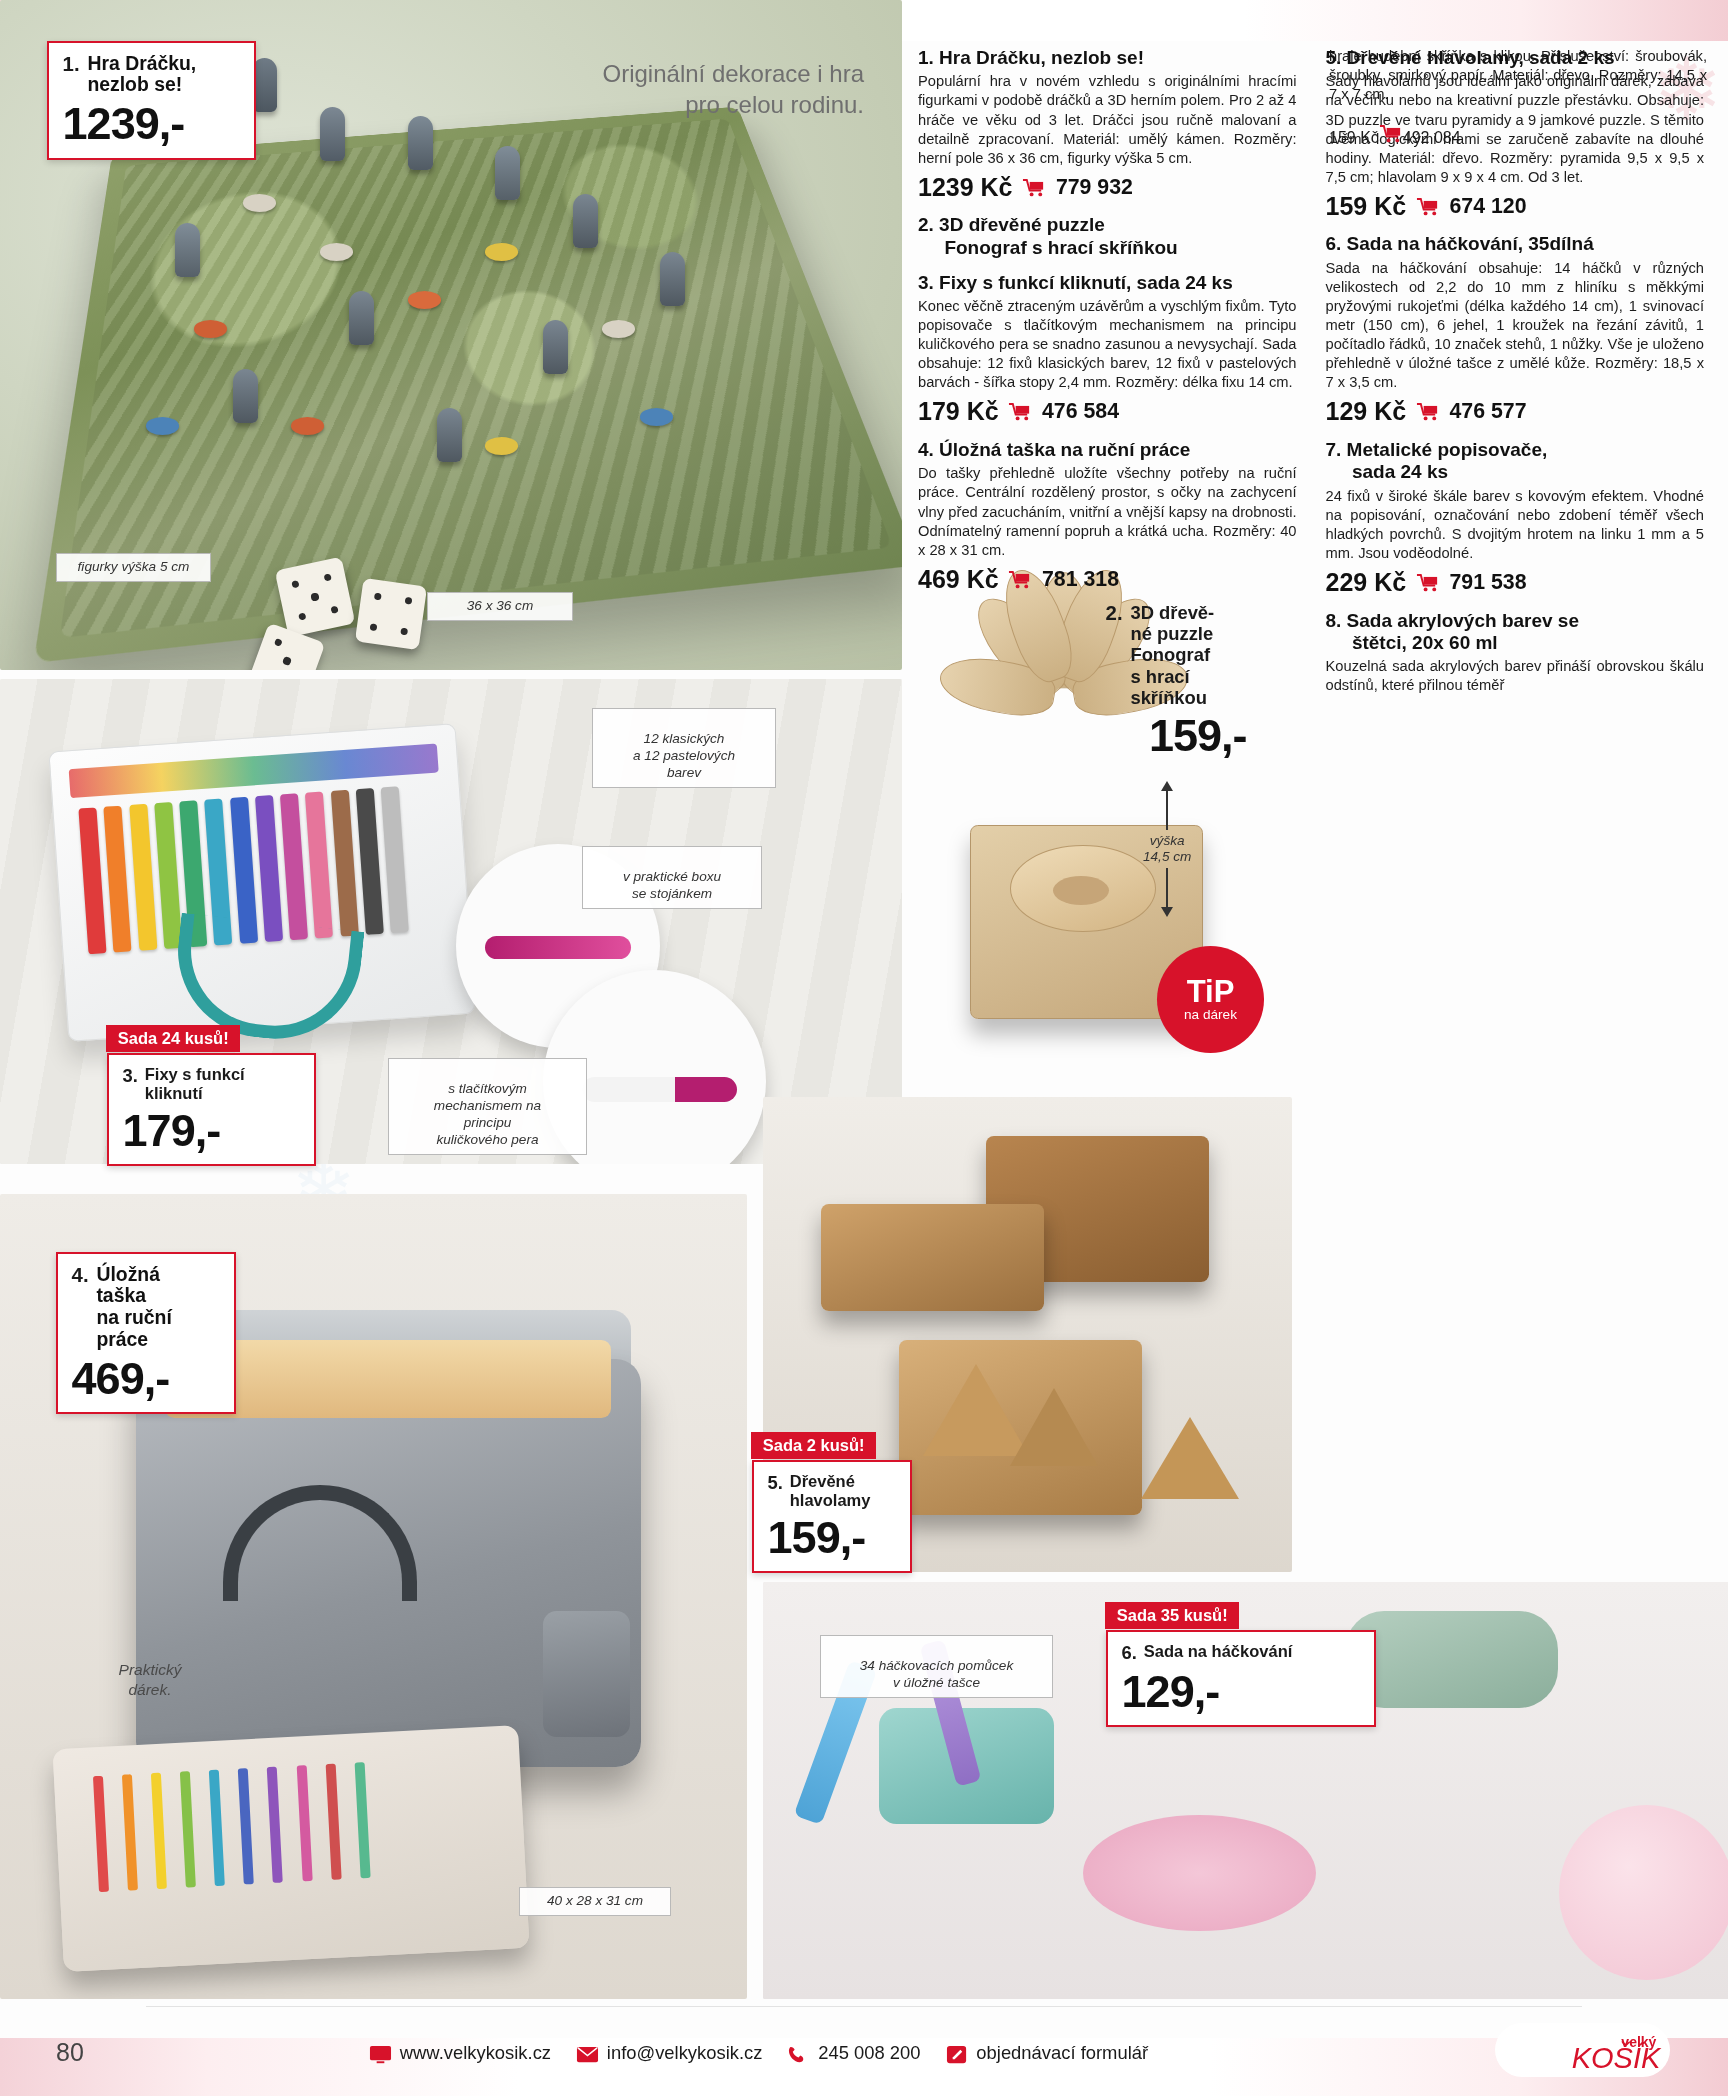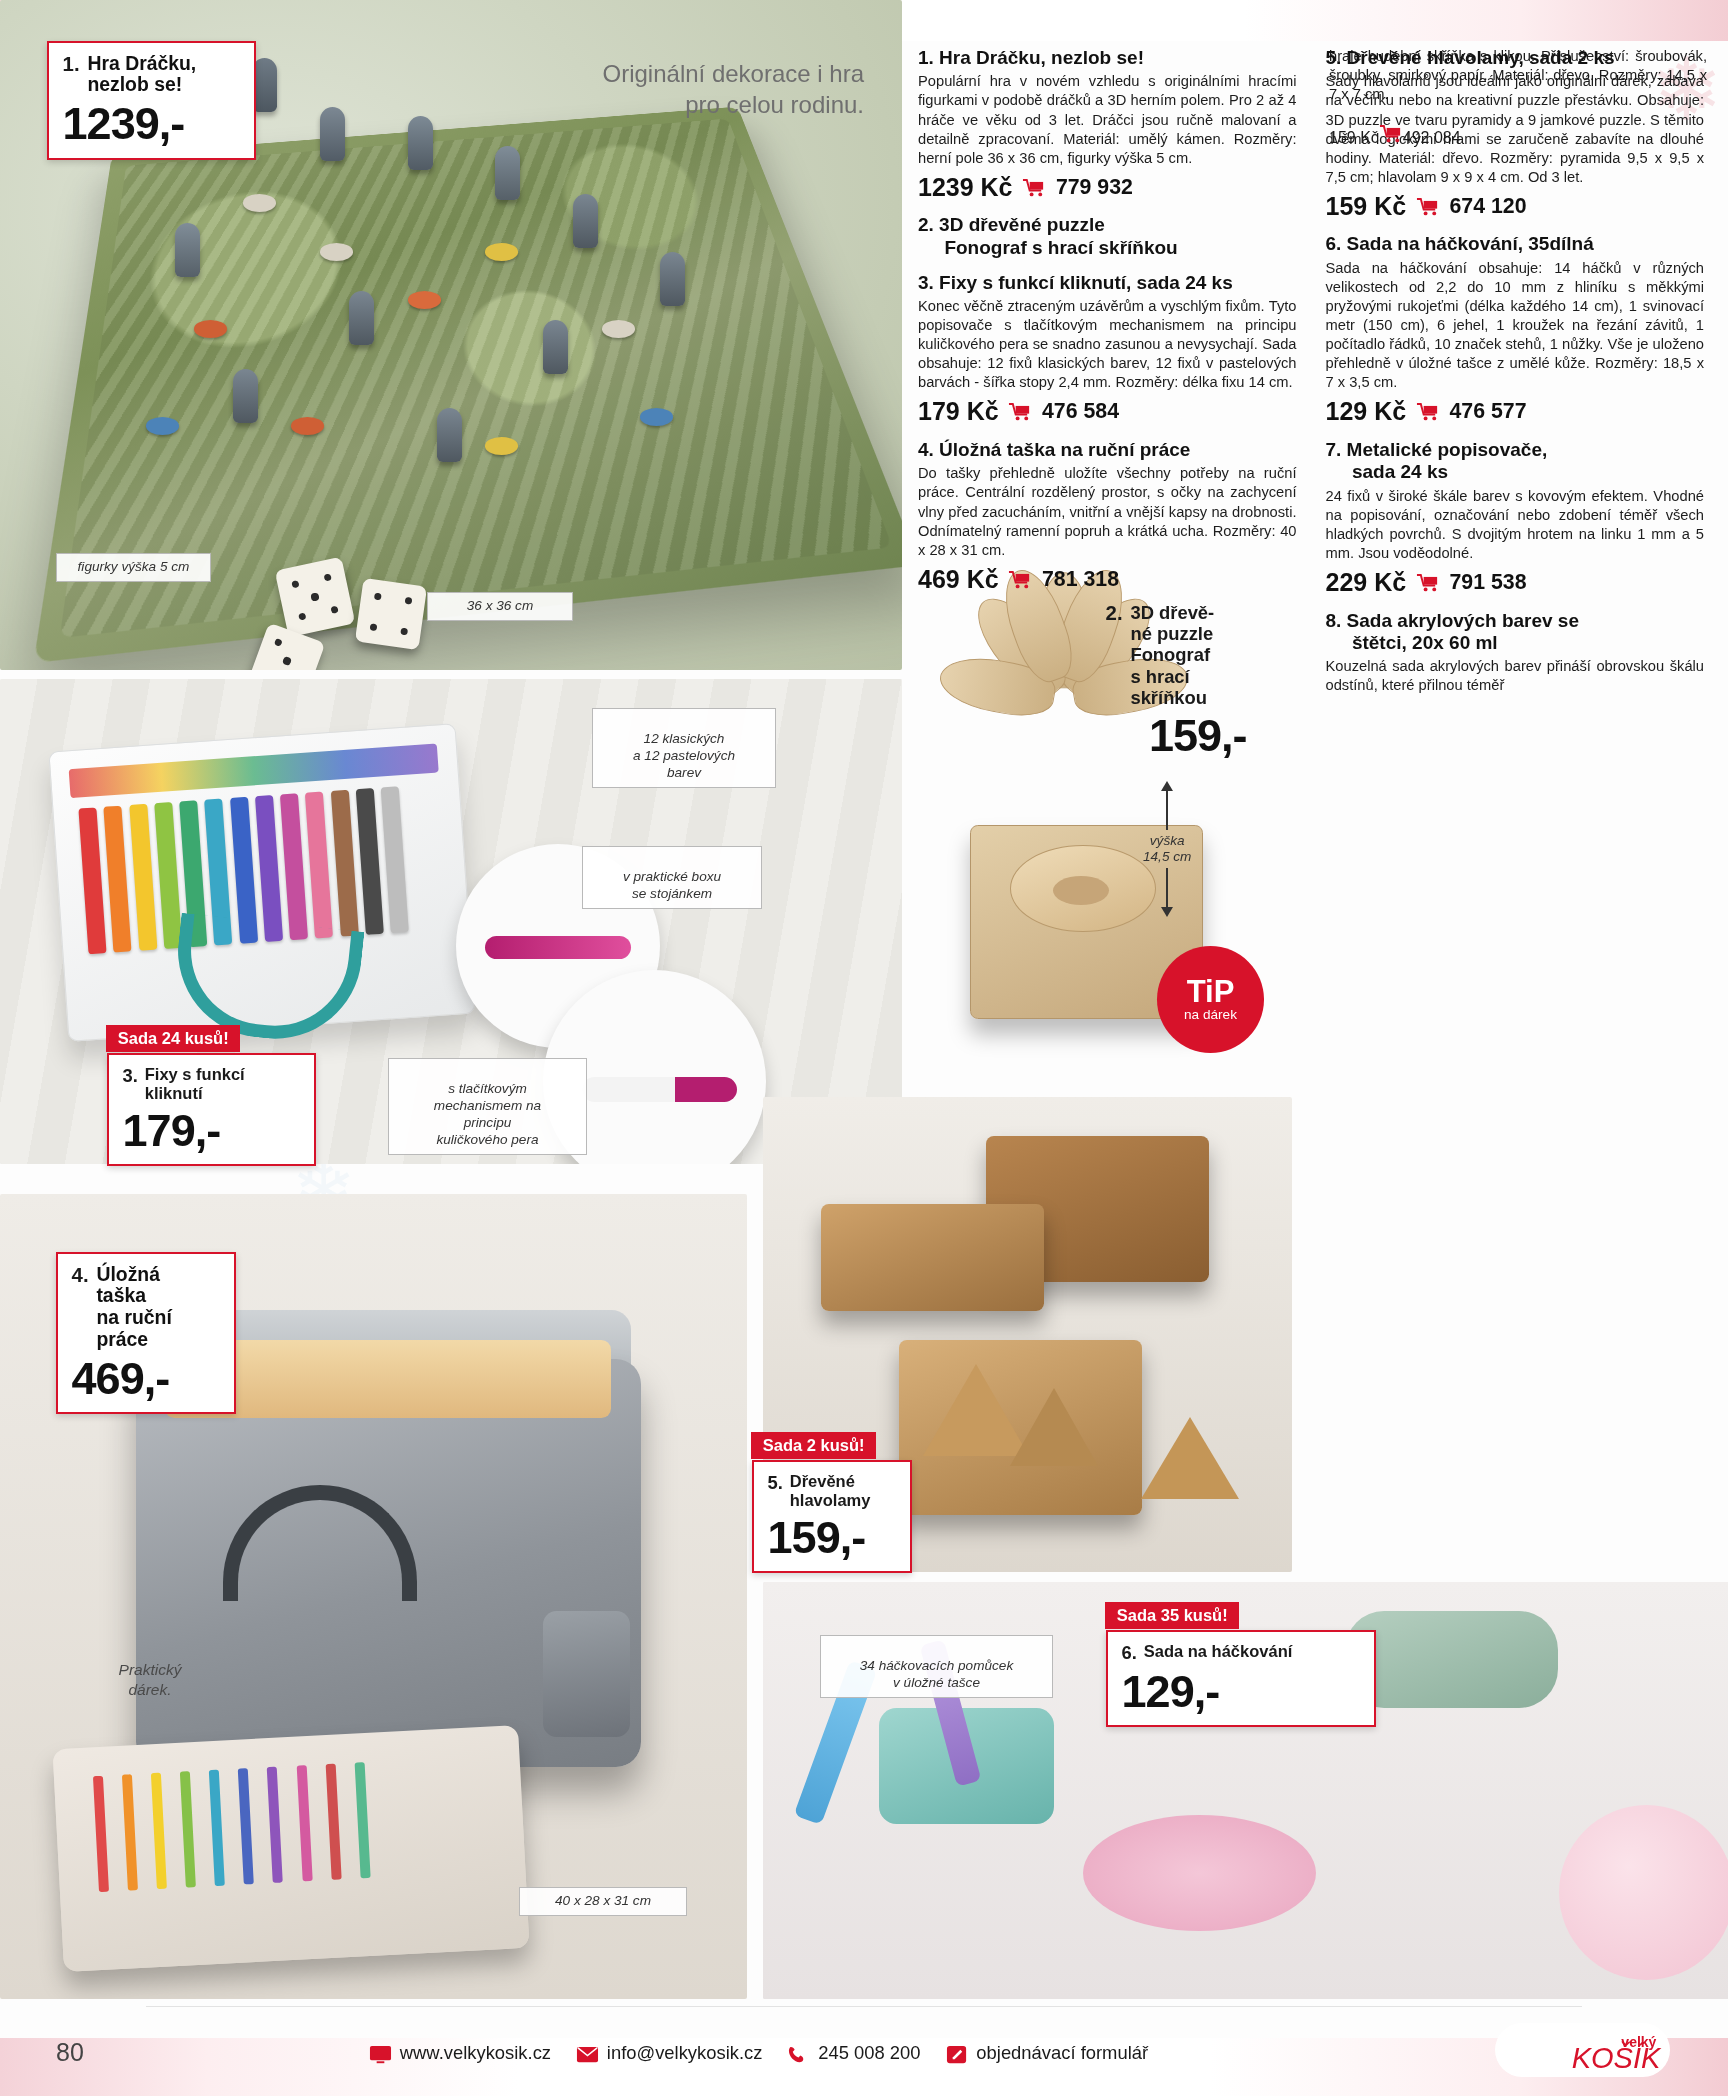--- a/index.html
+++ b/index.html
@@ -376,21 +376,21 @@
     </span>
   </div>
   <div class="price">469,-</div>
 </div>
 
 <div class="note-plain" style="left:82px;top:1640px;width:136px;white-space:pre-line;">
   <span>Praktický
 dárek.</span>
 </div>
 
-<div class="note" style="left:519px;top:1887px;width:168px;">
+<div class="note" style="left:519px;top:1887px;width:152px;">
   <span>40 x 28 x 31 cm</span>
 </div>
 
 <div class="price-box" style="left:1092px;top:592px;width:170px;border:none;box-shadow:none;background:transparent;">
   <div style="display:flex;gap:7.8px;align-items:flex-start;">
     <span class="num" style="font-size:20.4px;">2.</span>
     <span style="font-size:18.4px;font-weight:700;line-height:1.16;">
       <span>3D dřevě-</span><br>
       <span>né puzzle</span><br>
       <span>Fonograf</span><br>

